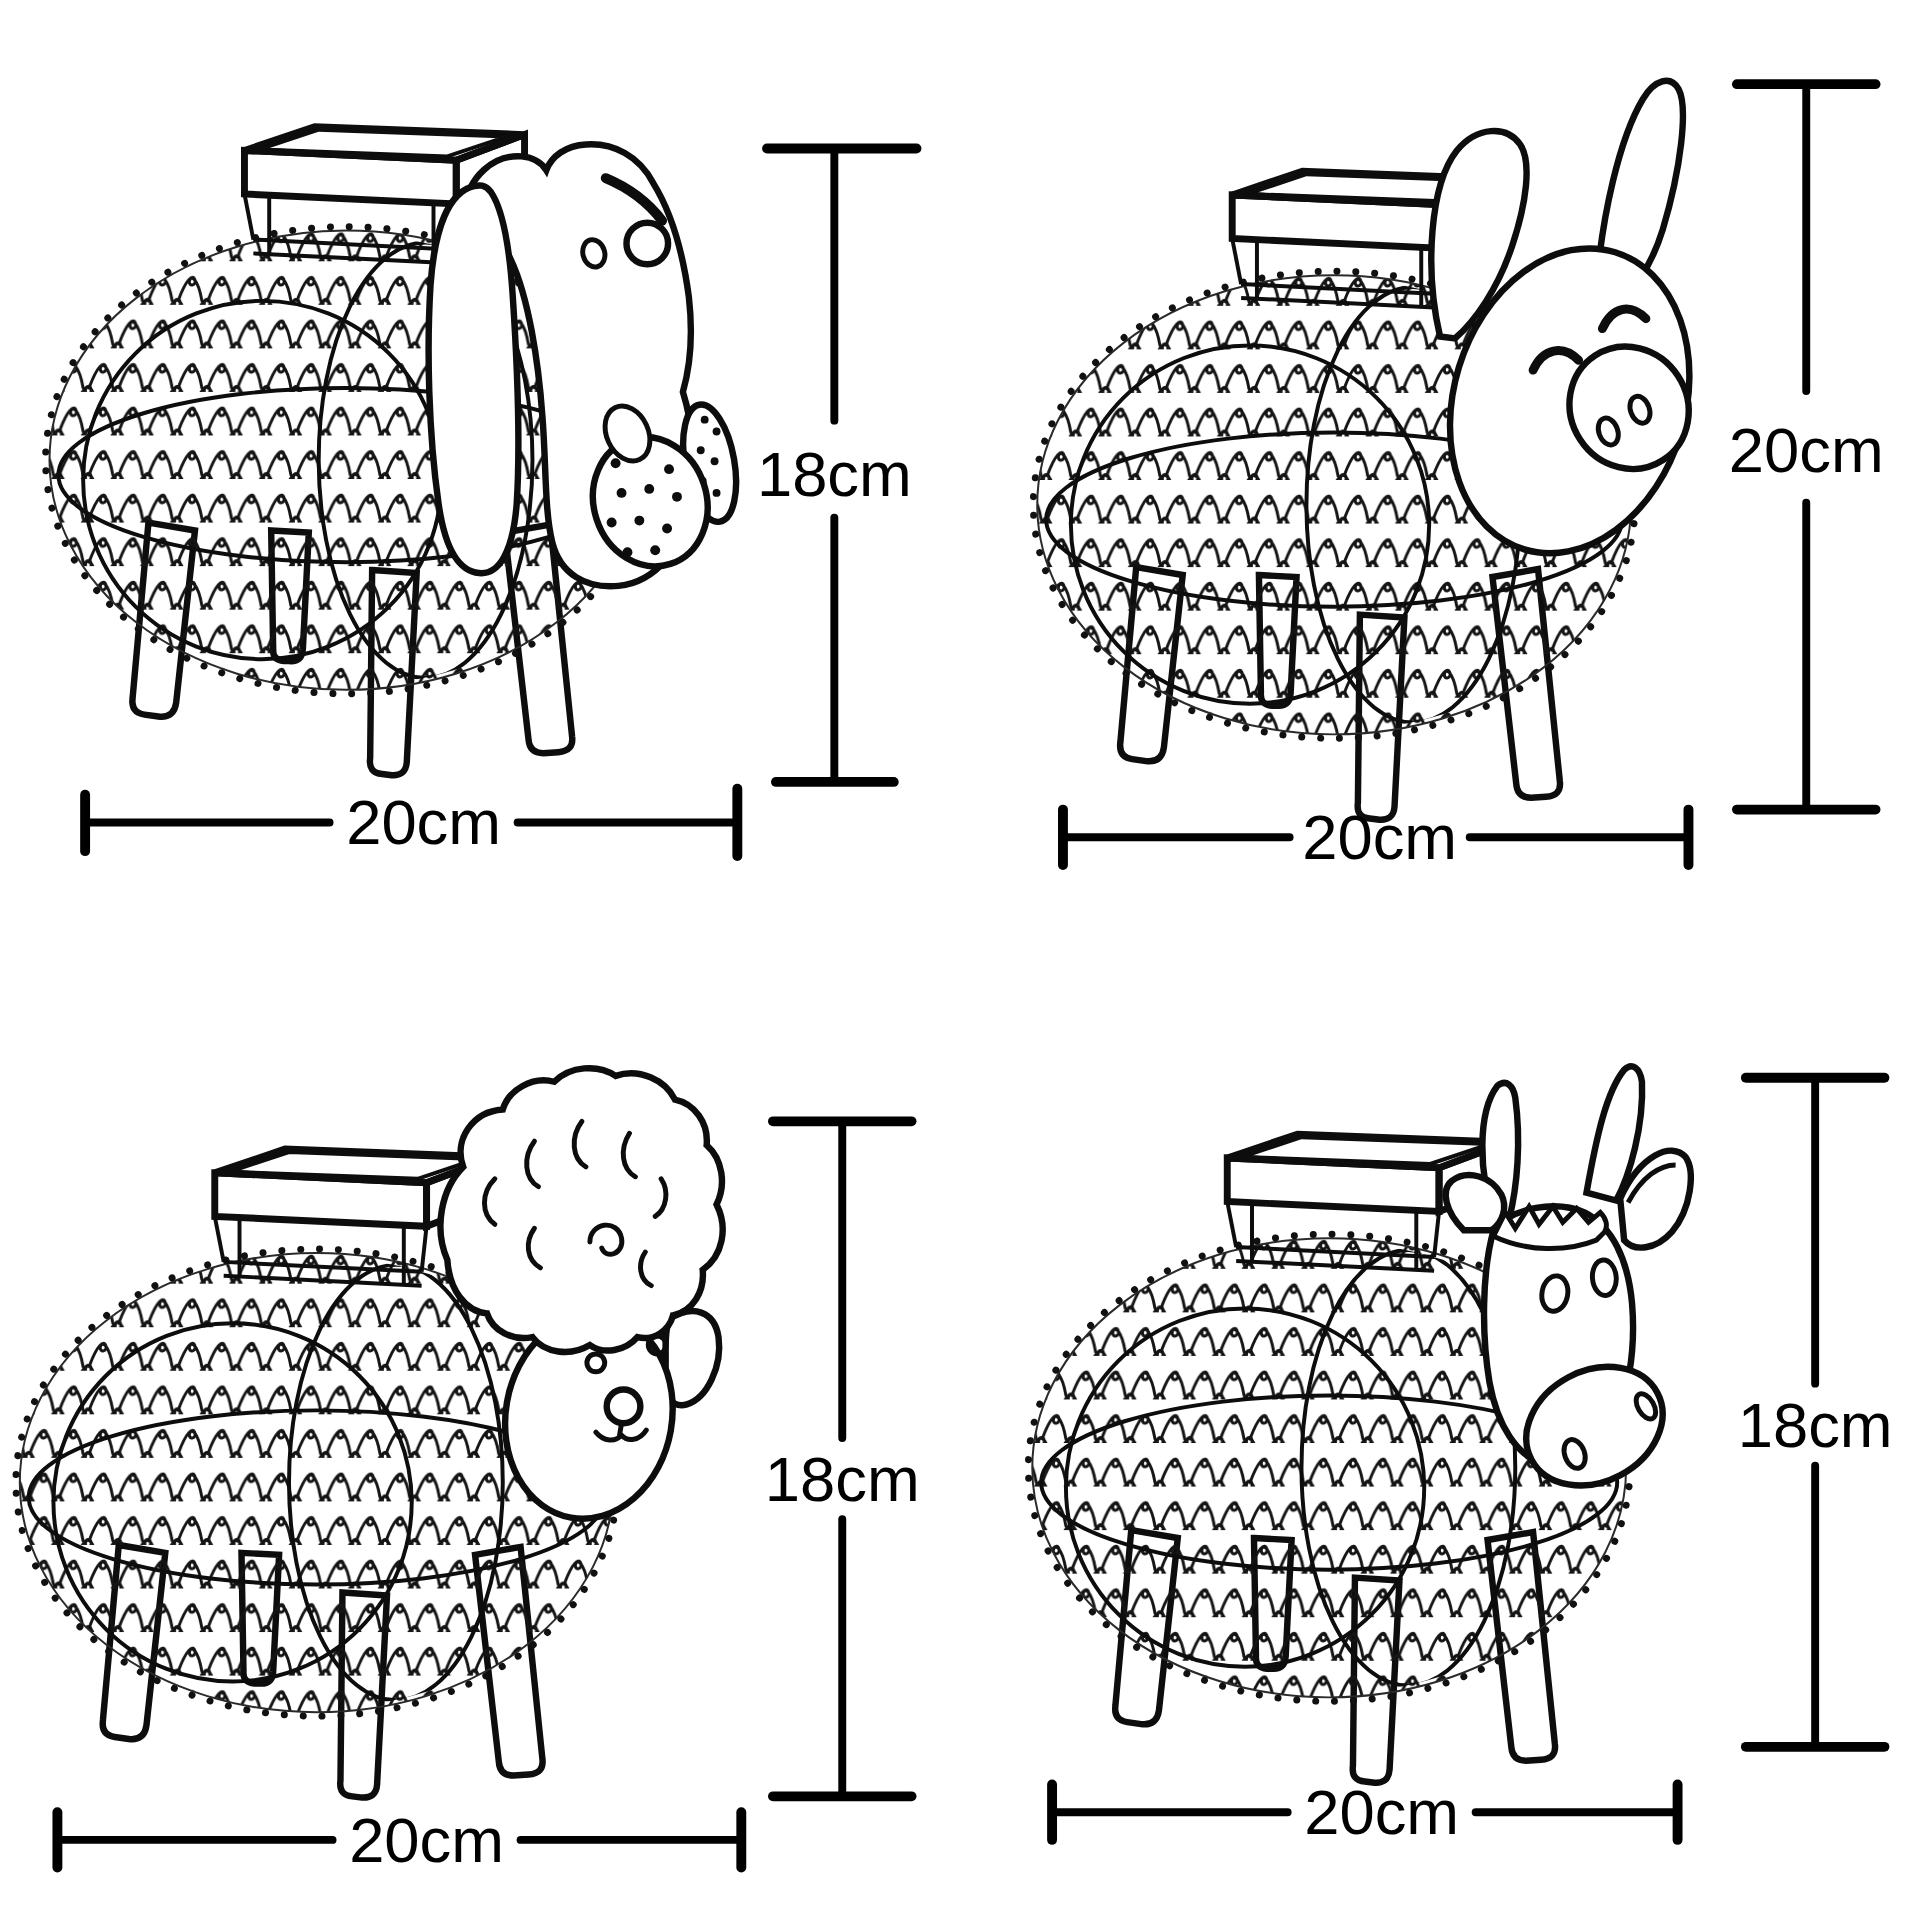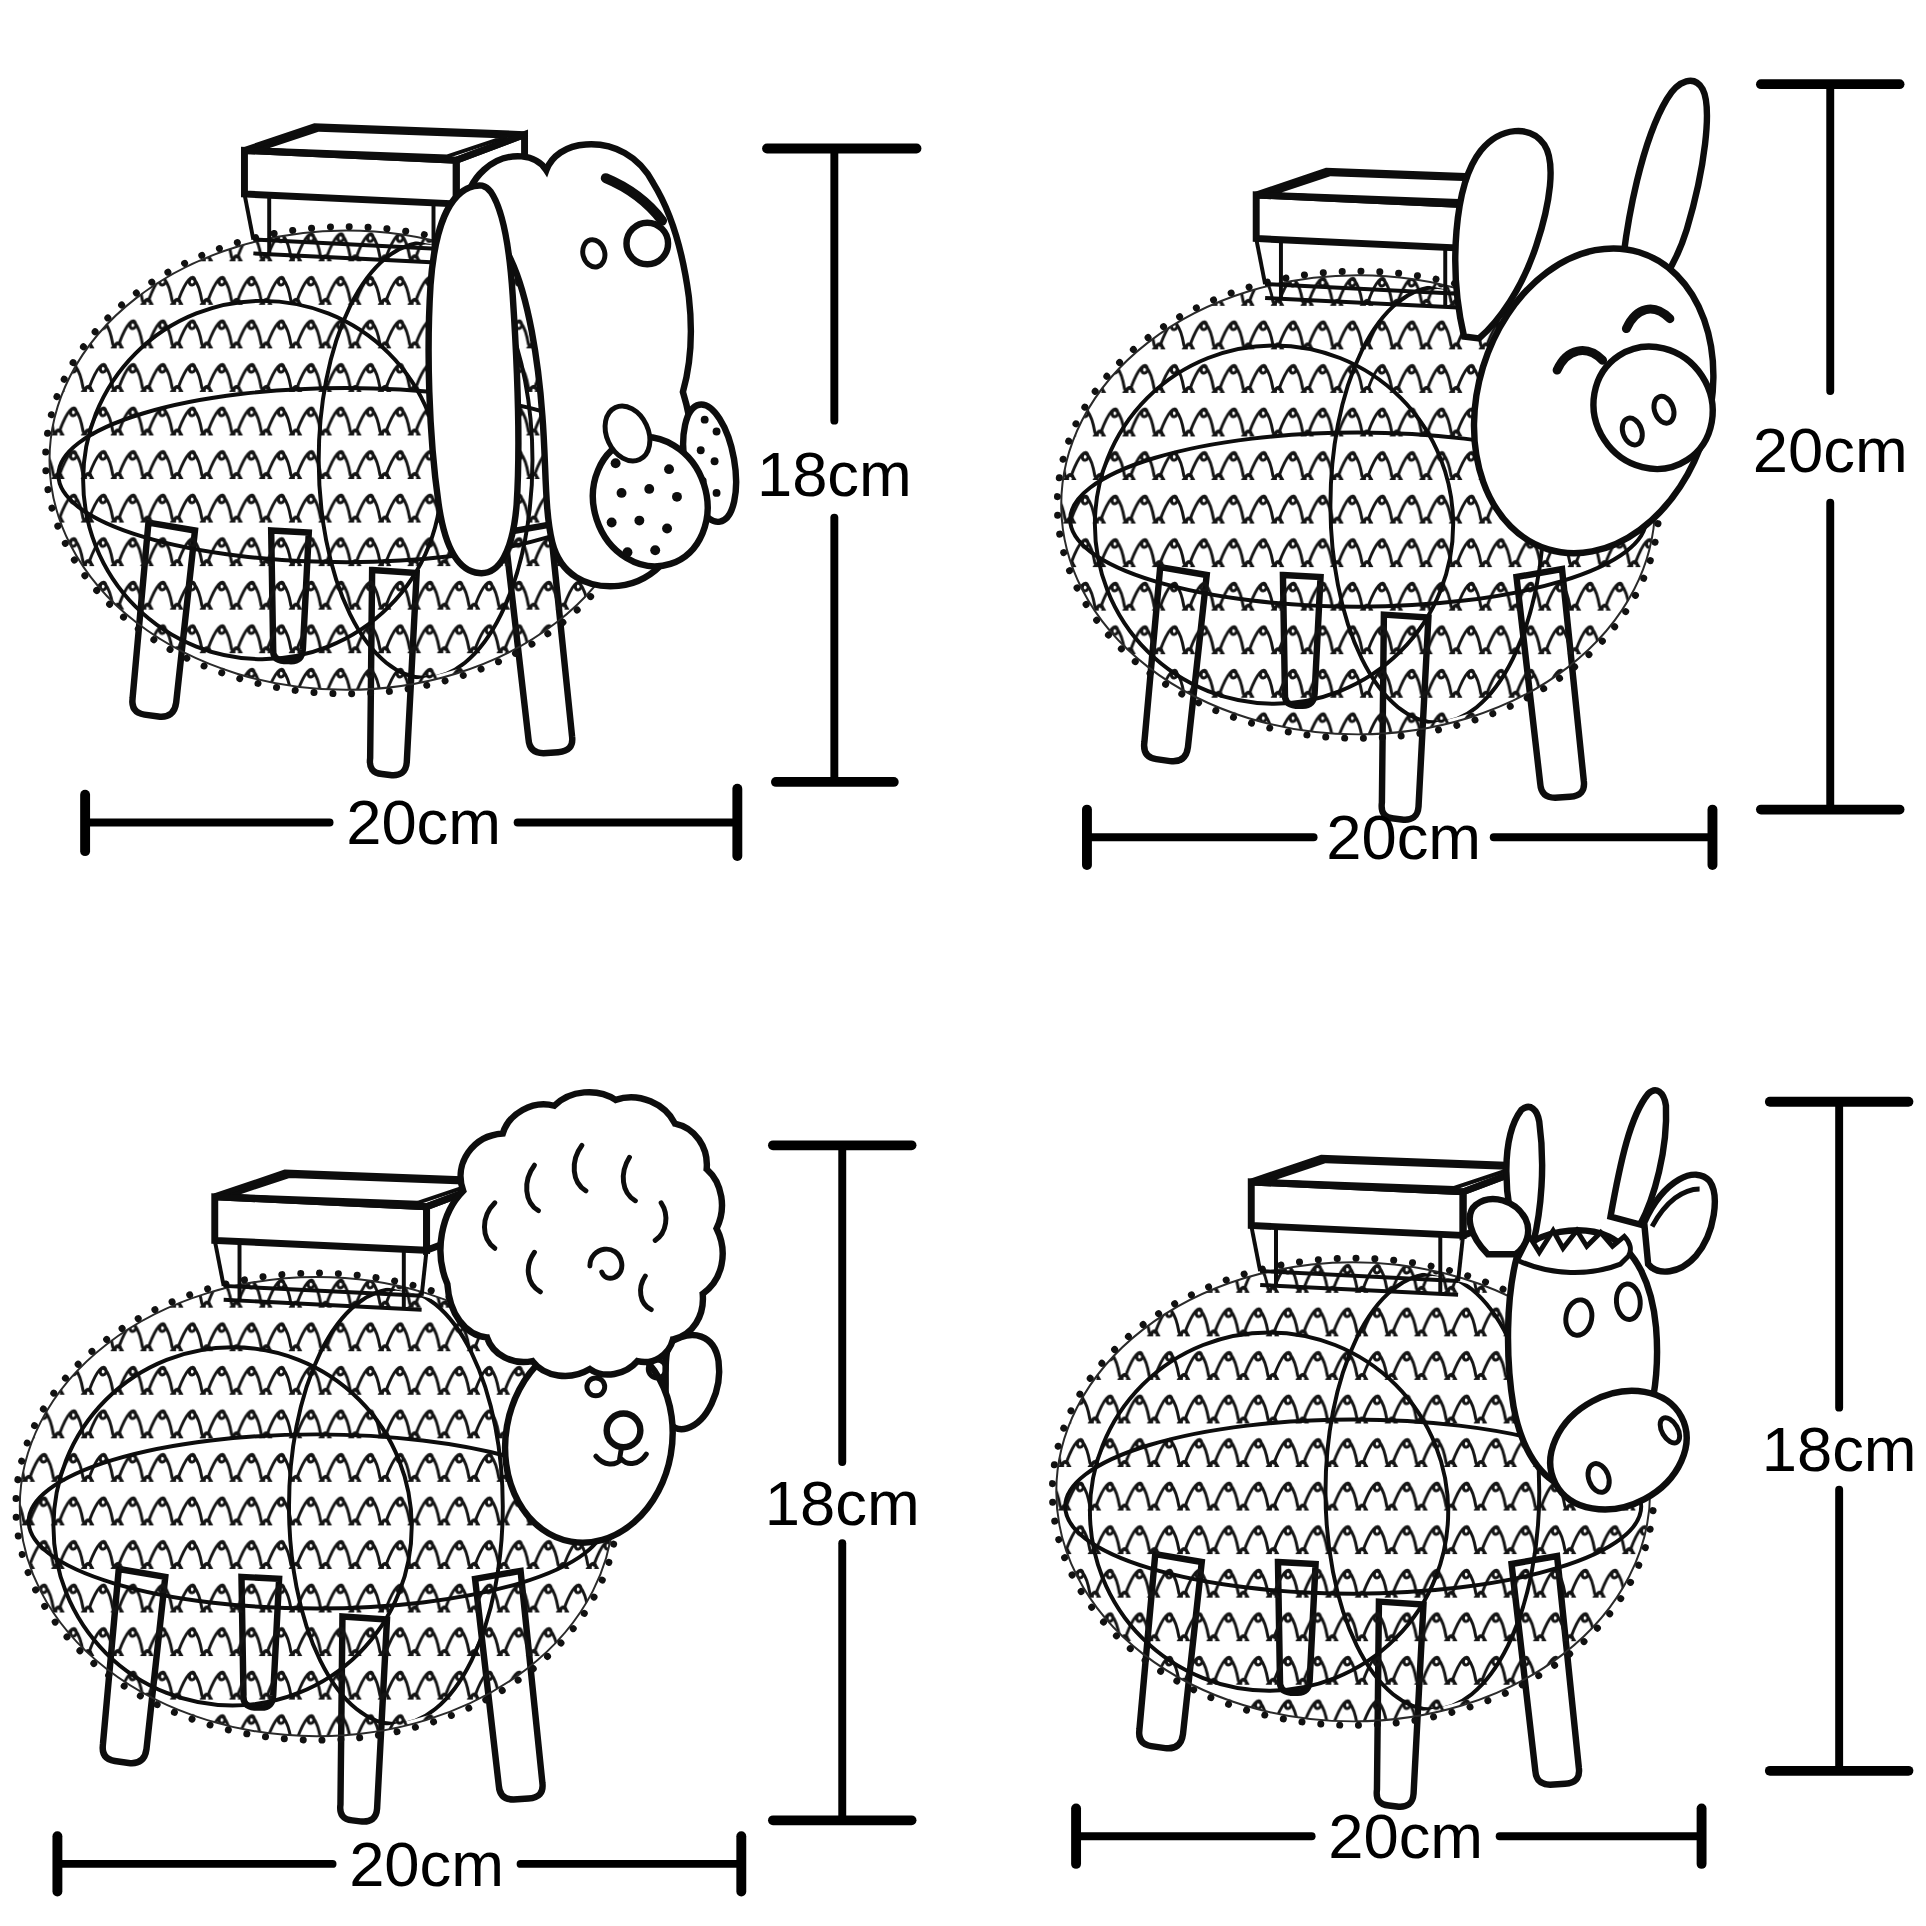--- a/index.html
+++ b/index.html
@@ -5,21 +5,20 @@
   html, body { margin: 0; padding: 0; background: #ffffff; }
   .canvas {
     position: relative;
     width: 1927px;
     height: 1927px;
     background: #ffffff;
     display: grid;
     grid-template-columns: 963px 963px;
     grid-template-rows: 963px 963px;
     font-family: "Liberation Sans", sans-serif;
-    gap: 24px;
   }
   figure.panel { margin: 0; padding: 0; width: 963px; height: 963px; }
   figure.panel svg { display: block; width: 963px; height: 963px; }
 
   
   .ln      { stroke: #0d0d0d; fill: none; }
   .white   { fill: #ffffff; stroke: #0d0d0d; }
   .thick   { stroke-width: 6.5; }
   .mid     { stroke-width: 5; }
   .thin    { stroke-width: 4; }

